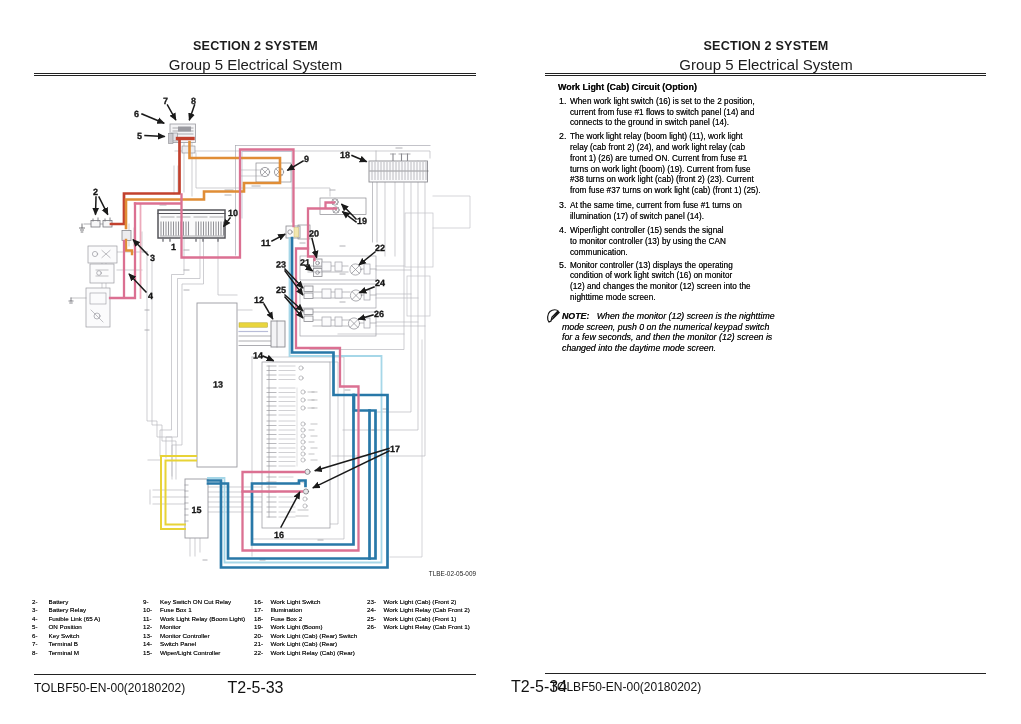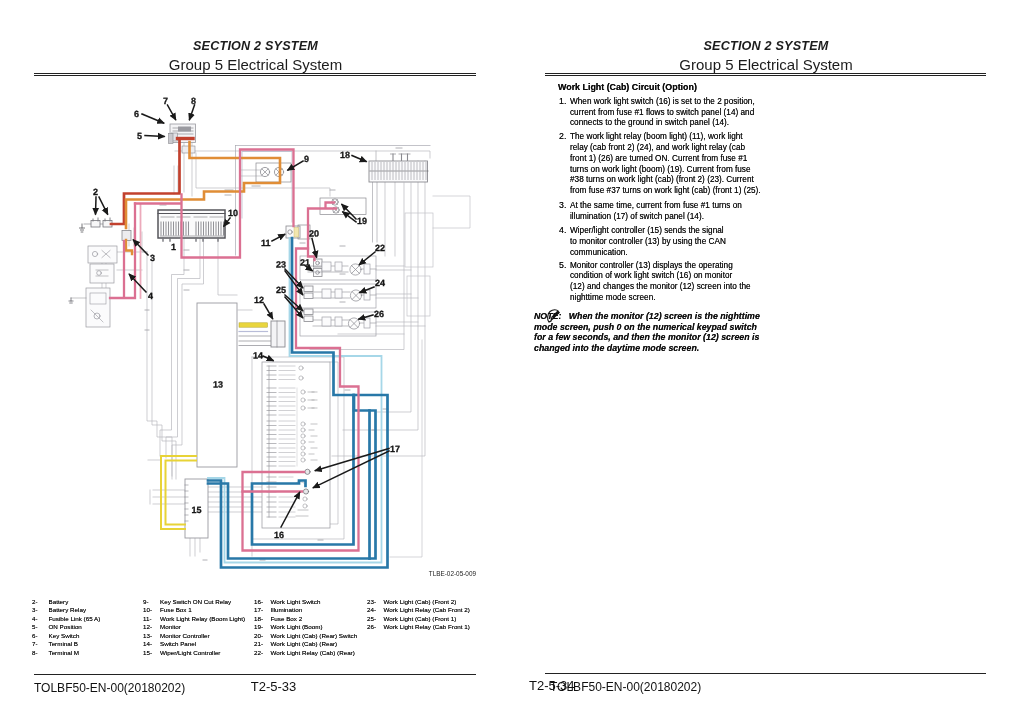--- a/index.html
+++ b/index.html
@@ -1,24 +1,24 @@
 <!DOCTYPE html>
 <html><head>
 <meta charset="utf-8">
 <style>
 html,body{margin:0;padding:0;}
 body{width:1021px;height:724px;background:#ffffff;position:relative;overflow:hidden;transform:translateZ(0);
      font-family:"Liberation Sans",sans-serif;-webkit-font-smoothing:antialiased;}
 .abs{position:absolute;}
-.hd1{font-weight:bold;font-size:12.6px;color:#1c1c1c;letter-spacing:0.2px;font-style:italic;}
+.hd1{font-weight:bold;font-size:12.6px;color:#1c1c1c;letter-spacing:0.2px;}
 .hd2{font-weight:normal;font-size:15px;color:#1c1c1c;}
 .rule2{border-top:1.3px solid #222;border-bottom:1.2px solid #222;height:1.4px;}
 .frule{background:#222;height:1.2px;}
 .ftxt{font-size:12px;color:#111;}
-.fpg{font-size:13px;color:#111;margin-left:18px;}
+.fpg{font-size:16px;color:#111;}
 .body{font-size:8.8px;color:#101010;line-height:10.72px;white-space:nowrap;
       text-shadow:0 0 0.45px rgba(16,16,16,0.85);}
 .bhead{font-weight:bold;font-size:8.9px;color:#0c0c0c;text-shadow:0 0 0.4px rgba(12,12,12,0.9);text-align:center;}
 .itnum{position:absolute;left:559px;}
 .ittxt{position:absolute;left:570px;transform:scaleX(0.935);transform-origin:left top;}
 .note{font-style:italic;}
 .leg{font-size:6.25px;color:#111;line-height:8.56px;white-space:nowrap;
      text-shadow:0 0 0.35px rgba(17,17,17,0.8);}
 .leg div{height:8.56px;}
 .tlbe{font-size:6.4px;color:#222;}
@@ -66,21 +66,21 @@
 <div class="abs body ittxt" style="top:259.7px;">Monitor controller (13) displays the operating<br>
 condition of work light switch (16) on monitor<br>
 (12) and changes the monitor (12) screen into the<br>
 nighttime mode screen.</div>
 
 <svg class="abs" style="left:546px;top:308px;" width="18" height="18" viewBox="0 0 18 18">
 <path d="M3,14 C1,12 1,6 4,3.5 C7,1 11,1.5 12,3 L6,9 L5,13 Z" fill="none" stroke="#151515" stroke-width="1.2"></path>
 <path d="M12,2.5 L14,4.5 L7.5,11 L5.2,12.8 L6.5,9.8 Z" fill="#151515" stroke="none"></path>
 </svg>
 
-<div class="abs body note" style="left:534px;top:311px;font-weight:bold;"><b>NOTE:</b>&nbsp;&nbsp;&nbsp;When the monitor (12) screen is the nighttime<br>
+<div class="abs body note" style="left:562px;top:311px;"><b>NOTE:</b>&nbsp;&nbsp;&nbsp;When the monitor (12) screen is the nighttime<br>
 mode screen, push 0 on the numerical keypad switch<br>
 for a few seconds, and then the monitor (12) screen is<br>
 changed into the daytime mode screen.</div>
 
 <div class="abs tlbe" style="left:336px;top:569.5px;width:140px;text-align:right;">TLBE-02-05-009</div>
 
 <div class="abs leg" style="left:32px;top:597.5px;">
     <div>2-</div>
     <div>3-</div>
     <div>4-</div>

